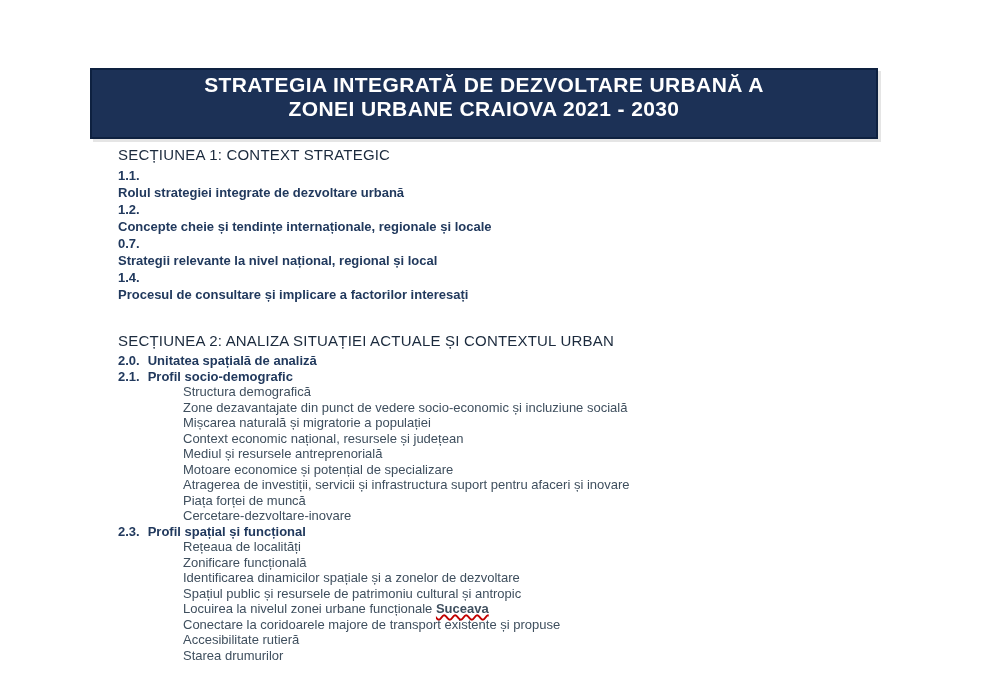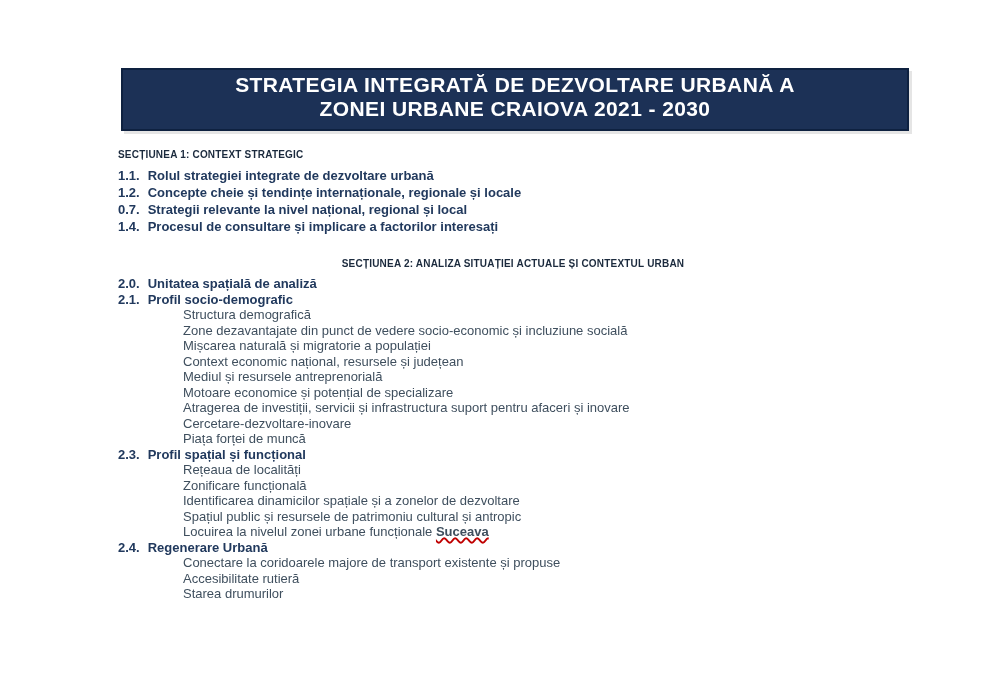--- a/index.html
+++ b/index.html
@@ -24,62 +24,62 @@
     overflow: hidden;
   }
   .page {
     position: relative;
     width: 1000px;
     height: 688px;
     background: #ffffff;
   }
   .banner {
     position: absolute;
-    left: 121px;
+    left: 90px;
     top: 68px;
     width: 788px;
     background: var(--banner-bg, #1c3156);
     border: 2px solid var(--banner-border, #0e2140);
     box-shadow: 3px 3px 0 rgba(0,0,0,0.10);
     color: var(--banner-text, #ffffff);
     text-align: center;
     font-weight: bold;
     font-size: 21px;
     line-height: 24px;
     letter-spacing: 0.4px;
-    padding: 3px 8px 8px 8px;
+    padding: 3px 8px 16px 8px;
   }
   .content {
     position: absolute;
     left: 118px;
     top: 146px;
     width: 790px;
   }
   section.sec { margin: 0; padding: 0; }
-  section.sec + section.sec { margin-top: 20px; text-align: center; }
+  section.sec + section.sec { margin-top: 29px; }
   .sec-heading {
     margin: 0 0 3px 0;
-    font-size: 10px;
+    font-size: 15px;
     line-height: 18px;
-    font-weight: bold;
+    font-weight: normal;
     letter-spacing: 0.2px;
     color: var(--heading-text, #1b2a3d);
   }
   .items { margin: 0; }
   .item {
     display: flex;
     align-items: baseline;
     font-size: 13px;
     line-height: 15.5px;
     font-weight: bold;
     color: var(--item-text, #21395d);
     white-space: nowrap;
   }
   
-  section.sec:first-of-type .item { line-height: 17px; }
+  section.sec:first-of-type .item { line-height: 17px; flex-direction: column; }
   .item .num {
     flex: 0 0 auto;
     margin-right: 8px;
   }
   .item.sub {
     font-weight: normal;
     color: var(--sub-text, #3f4f5e);
     padding-left: 65px;
   }
   .misspell {
@@ -168,26 +168,26 @@
     <span class="label">Motoare economice și potențial de specializare</span>
   </div>
 
   <div class="item sub">
 
     <span class="label">Atragerea de investiții, servicii și infrastructura suport pentru afaceri și inovare</span>
   </div>
 
   <div class="item sub">
 
+    <span class="label">Piața forței de muncă</span>
+  </div>
+
+  <div class="item sub">
+
     <span class="label">Cercetare-dezvoltare-inovare</span>
-  </div>
-
-  <div class="item sub">
-
-    <span class="label">Piața forței de muncă</span>
   </div>
 
   <div class="item">
     <span class="num">2.3.</span>
     <span class="label">Profil spațial și funcțional</span>
   </div>
 
   <div class="item sub">
 
     <span class="label">Rețeaua de localități</span>
@@ -206,24 +206,20 @@
   <div class="item sub">
 
     <span class="label">Spațiul public și resursele de patrimoniu cultural și antropic</span>
   </div>
 
   <div class="item sub">
 
     <span class="label">Locuirea la nivelul zonei urbane funcționale <span class="misspell">Suceava</span></span>
   </div>
 
-  <div class="item">
-    <span class="num">2.4.</span>
-    <span class="label">Regenerare Urbană</span>
-  </div>
 
 
   <div class="item sub">
 
     <span class="label">Conectare la coridoarele majore de transport existente și propuse</span>
   </div>
 
   <div class="item sub">
 
     <span class="label">Accesibilitate rutieră</span>

